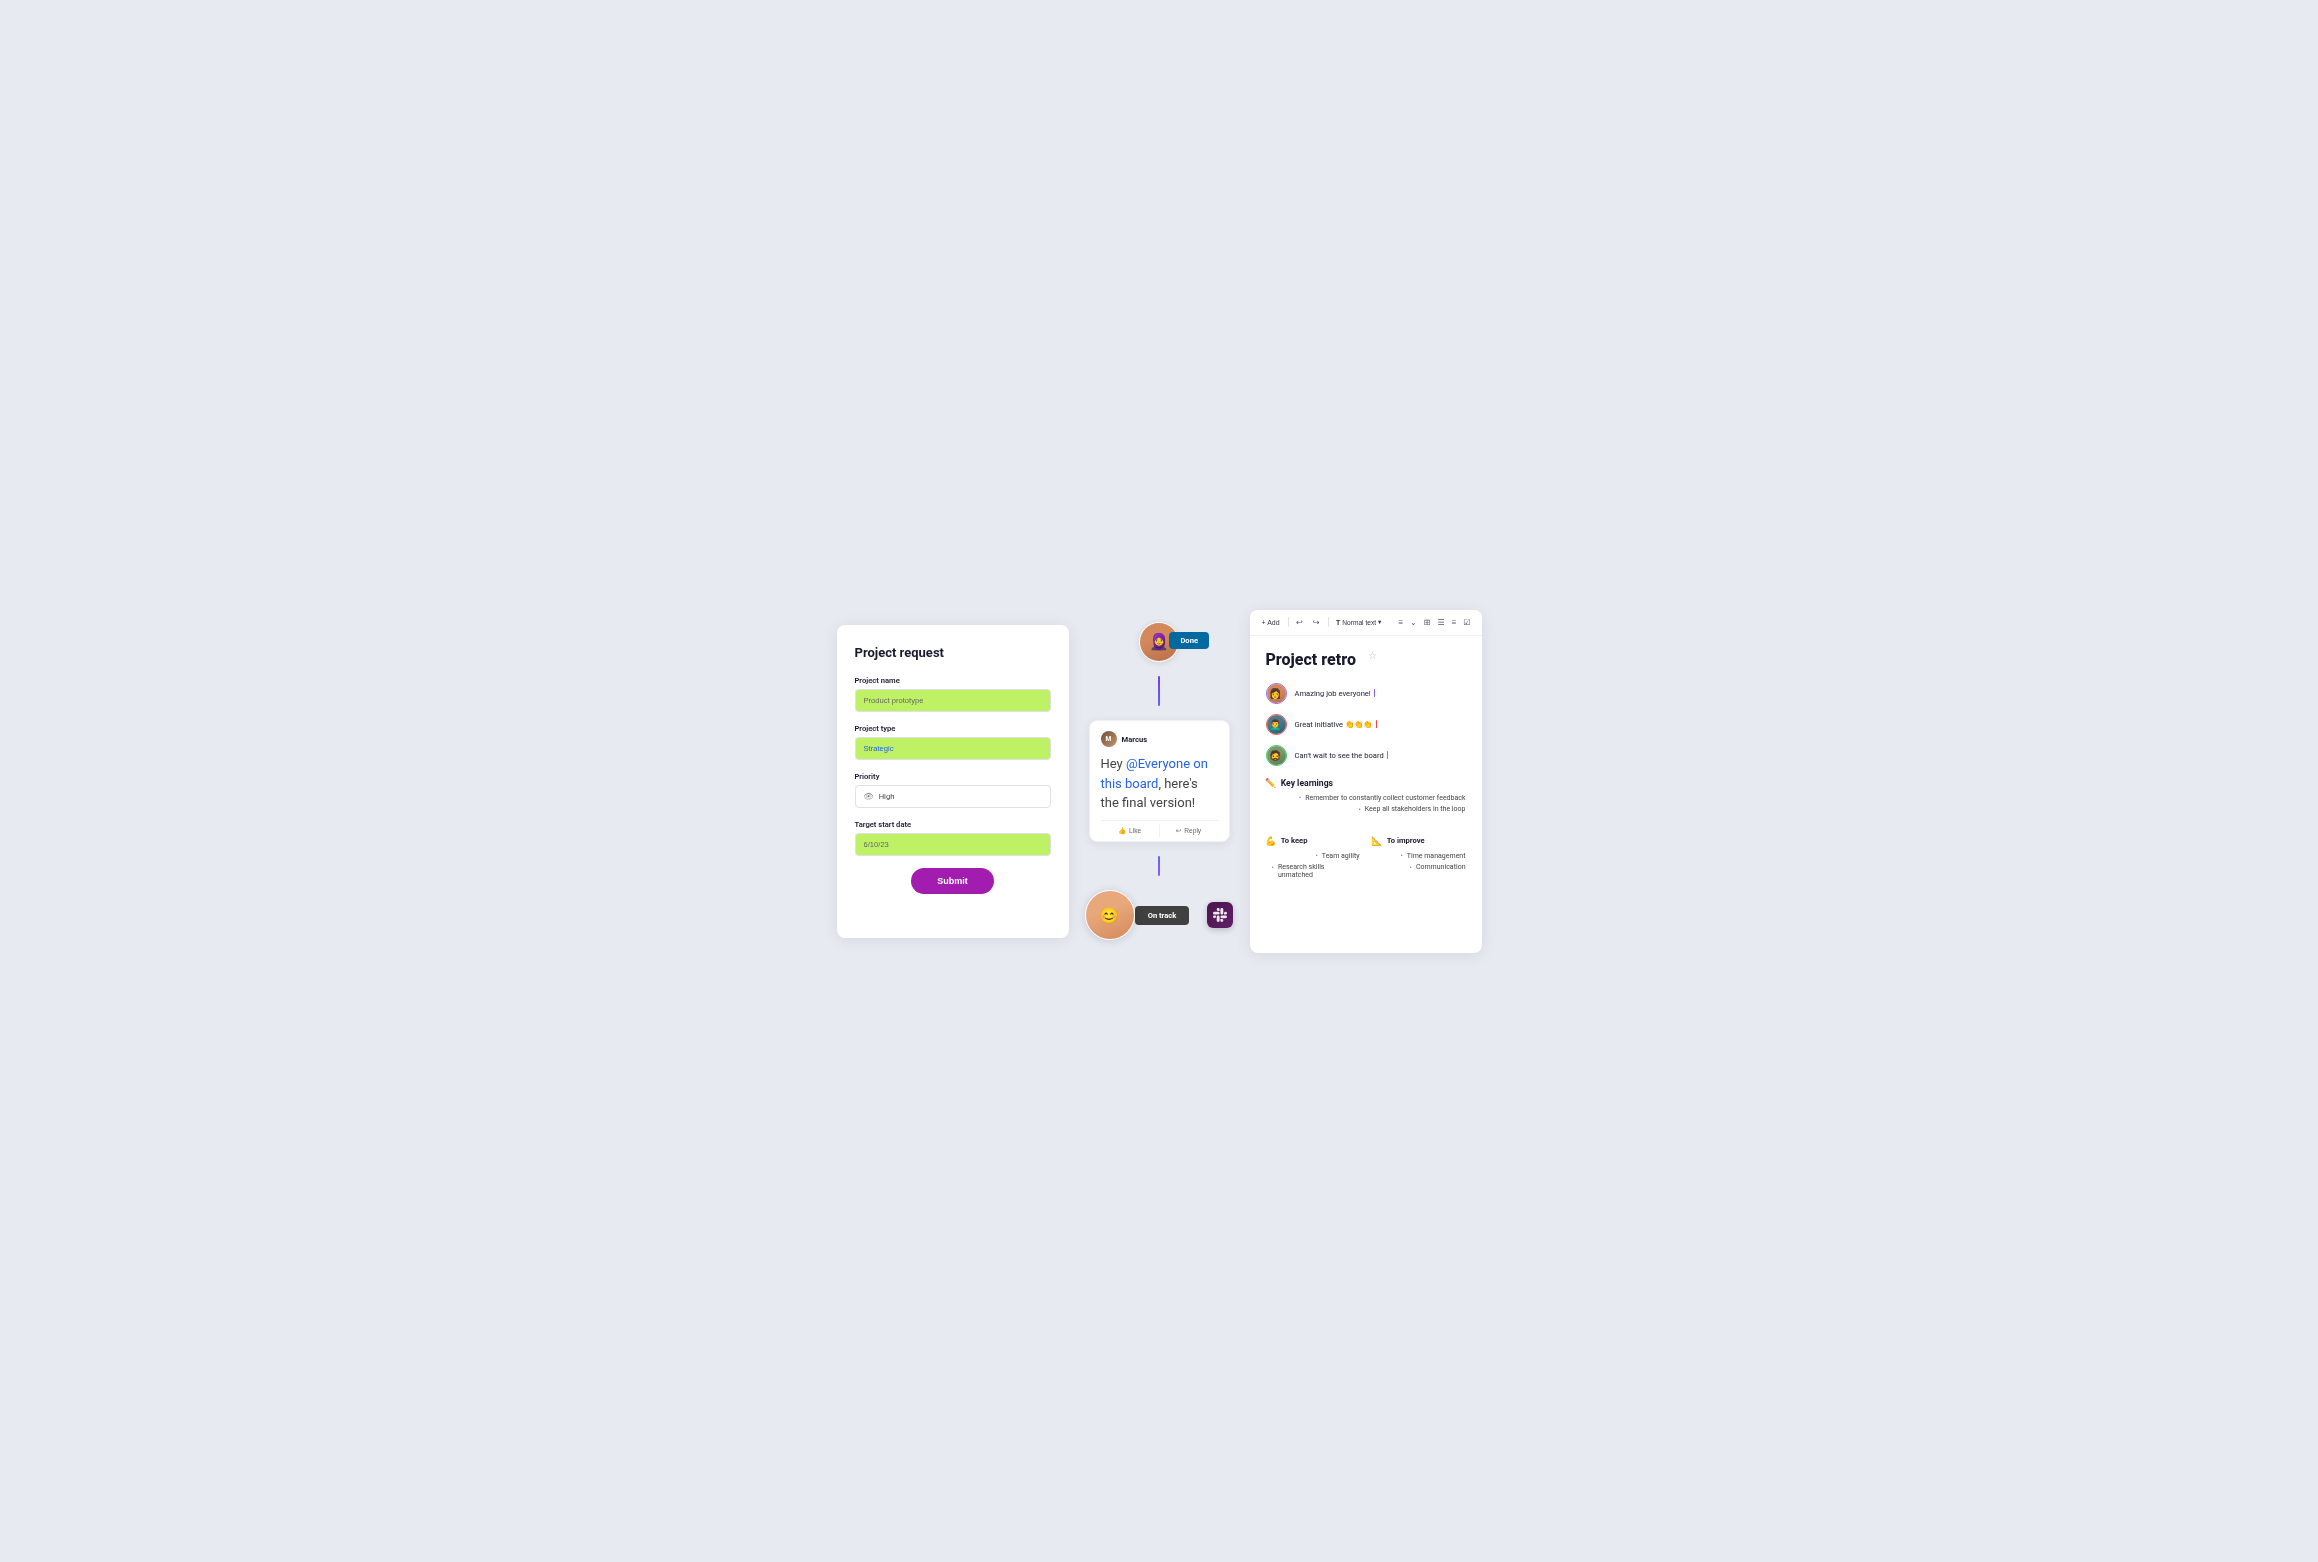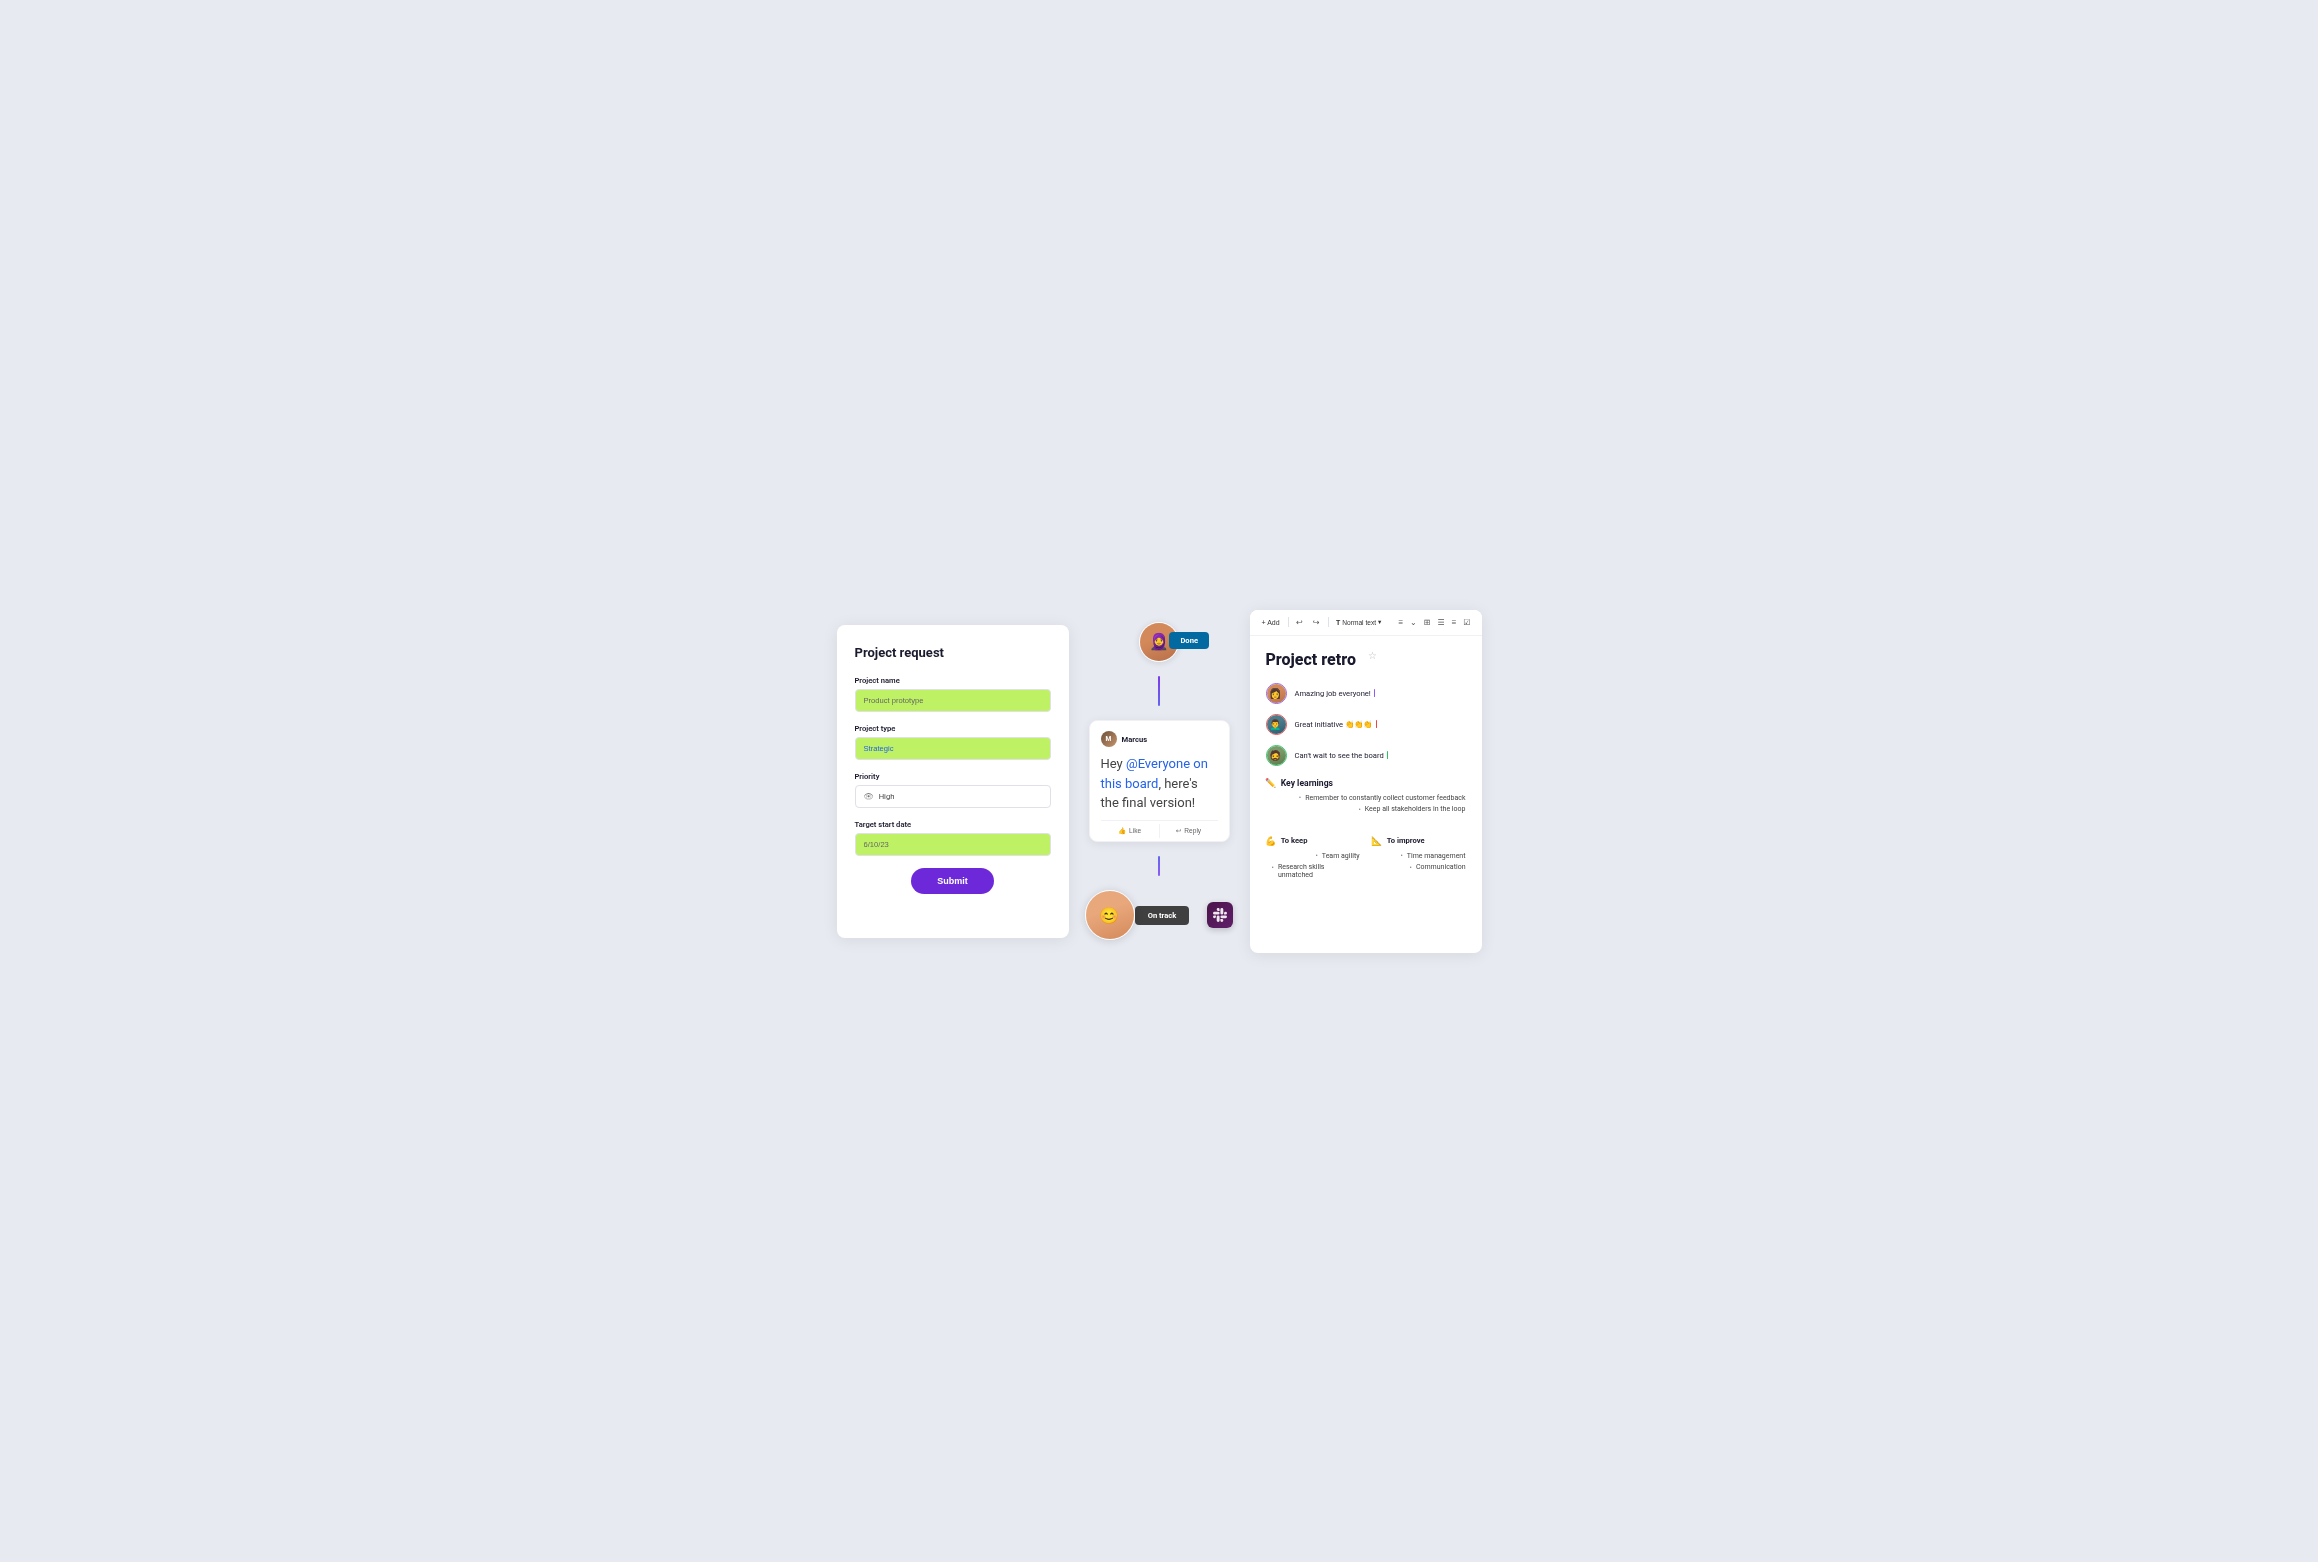--- a/index.html
+++ b/index.html
@@ -72,21 +72,21 @@
       display: flex;
       align-items: center;
       gap: 5px;
       background: white;
     }
     .eye-icon {
       color: #777;
       font-size: 8px;
     }
     .submit-btn {
-      background: #6d28d9;
+      background: #a21caf;
       color: white;
       border: none;
       border-radius: 25px;
       padding: 8px 26px;
       font-size: 9px;
       font-weight: 600;
       cursor: pointer;
       margin-top: 12px;
       display: block;
       margin-left: auto;

